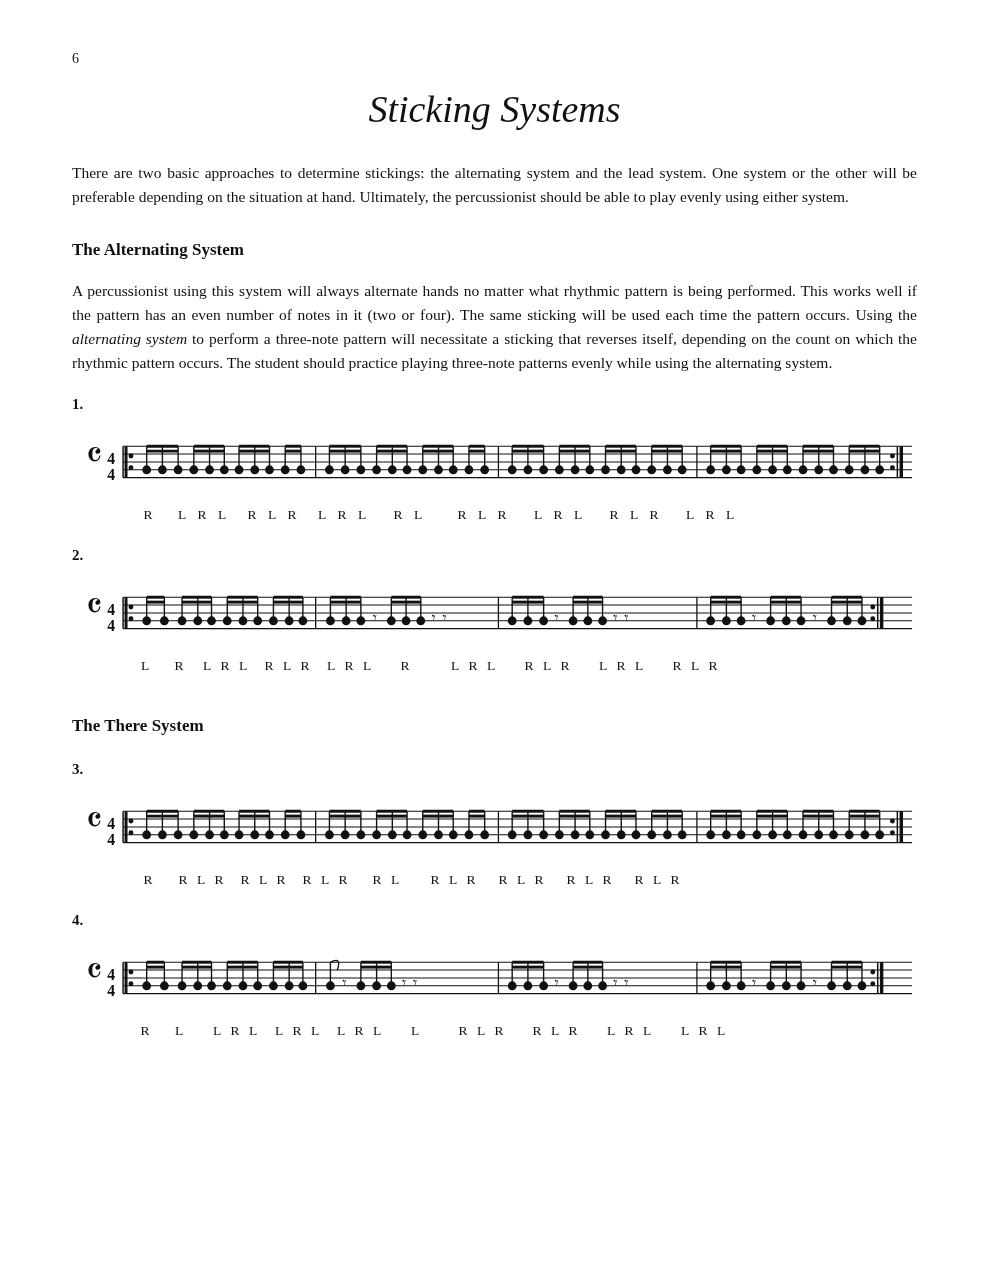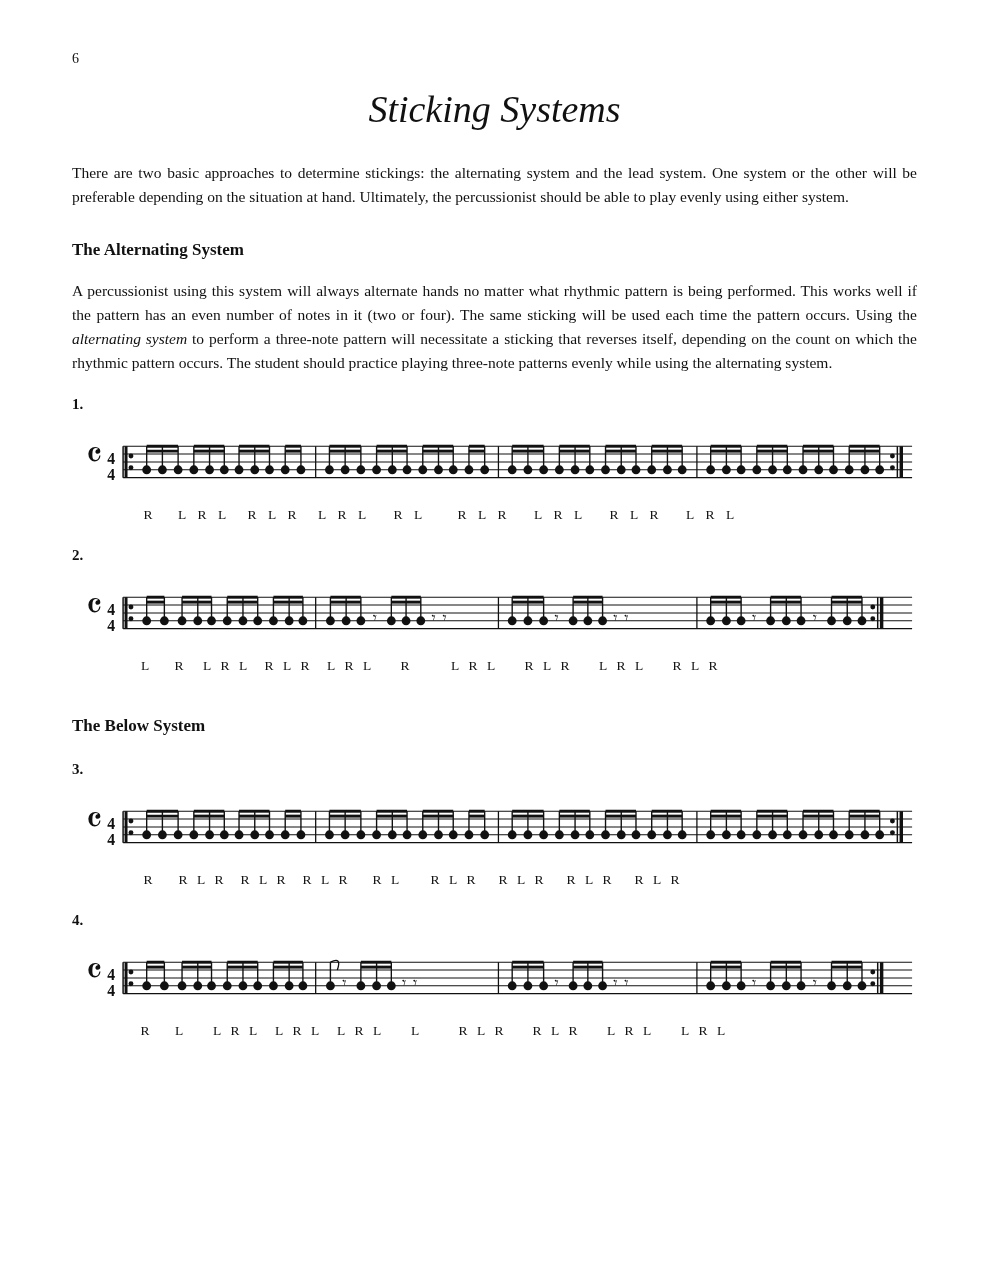--- a/index.html
+++ b/index.html
@@ -448,21 +448,21 @@
     <span style="width:18px; text-align:center;">R</span>
     <span style="width:18px; text-align:center;">L</span>
     <span style="width:20px;"></span>
     <span style="width:18px; text-align:center;">R</span>
     <span style="width:18px; text-align:center;">L</span>
     <span style="width:18px; text-align:center;">R</span>
   </div>
 </div>
 
 <div class="lead-system-section">
-  <h2 class="section-heading">The Below System</h2>
+  <h2 class="section-heading">The There System</h2>
 
   <div class="notation-block">
     <div class="exercise-label">3.</div>
     <svg class="staff" viewBox="0 0 860 80" xmlns="http://www.w3.org/2000/svg">
       <line x1="52" y1="28" x2="855" y2="28" stroke="#111" stroke-width="1.1"></line>
       <line x1="52" y1="36" x2="855" y2="36" stroke="#111" stroke-width="1.1"></line>
       <line x1="52" y1="44" x2="855" y2="44" stroke="#111" stroke-width="1.1"></line>
       <line x1="52" y1="52" x2="855" y2="52" stroke="#111" stroke-width="1.1"></line>
       <line x1="52" y1="60" x2="855" y2="60" stroke="#111" stroke-width="1.1"></line>
       <text x="14" y="50" font-size="38" font-family="serif" fill="#111">𝄴</text>

